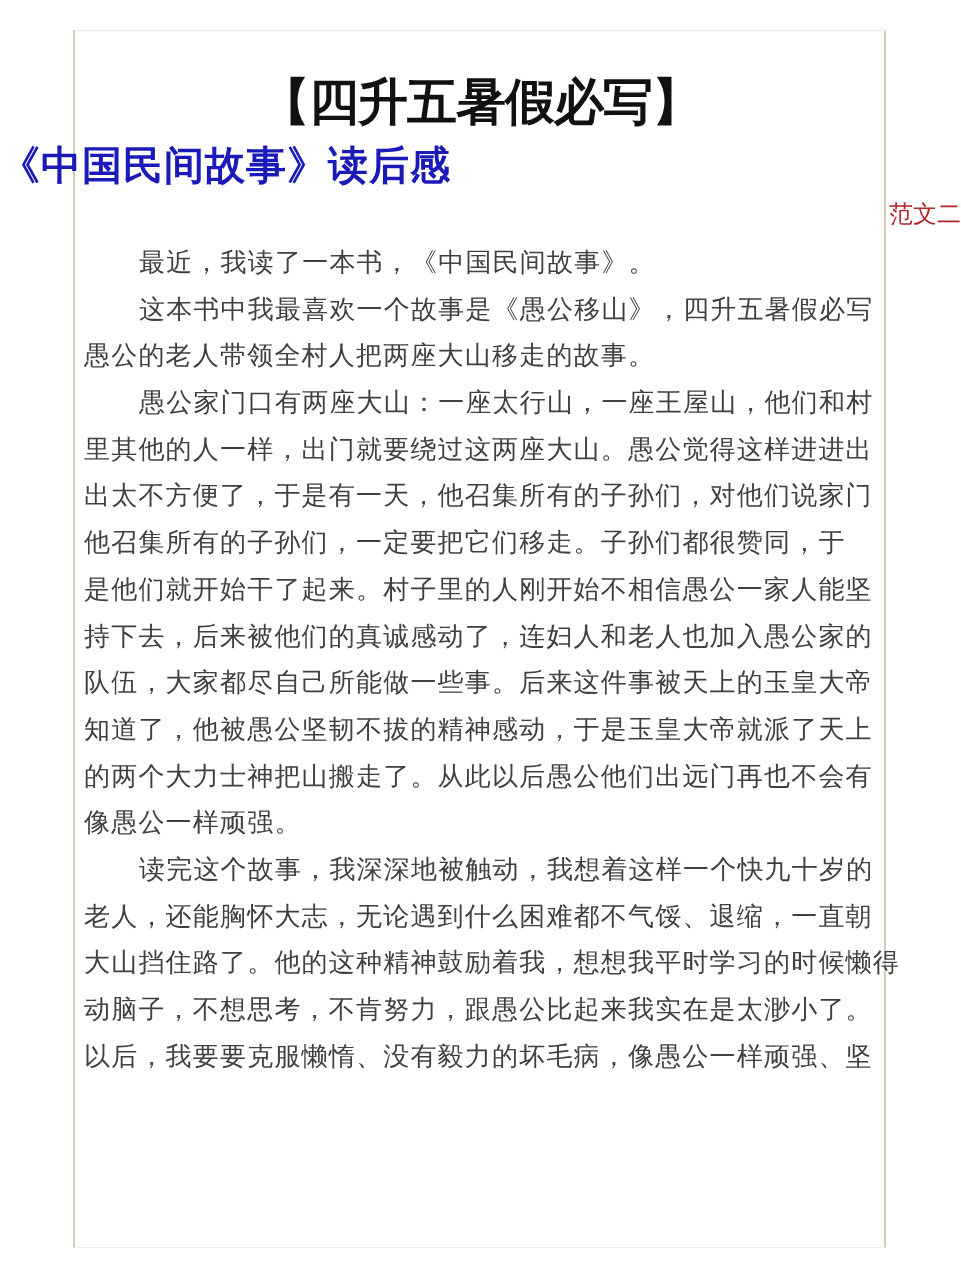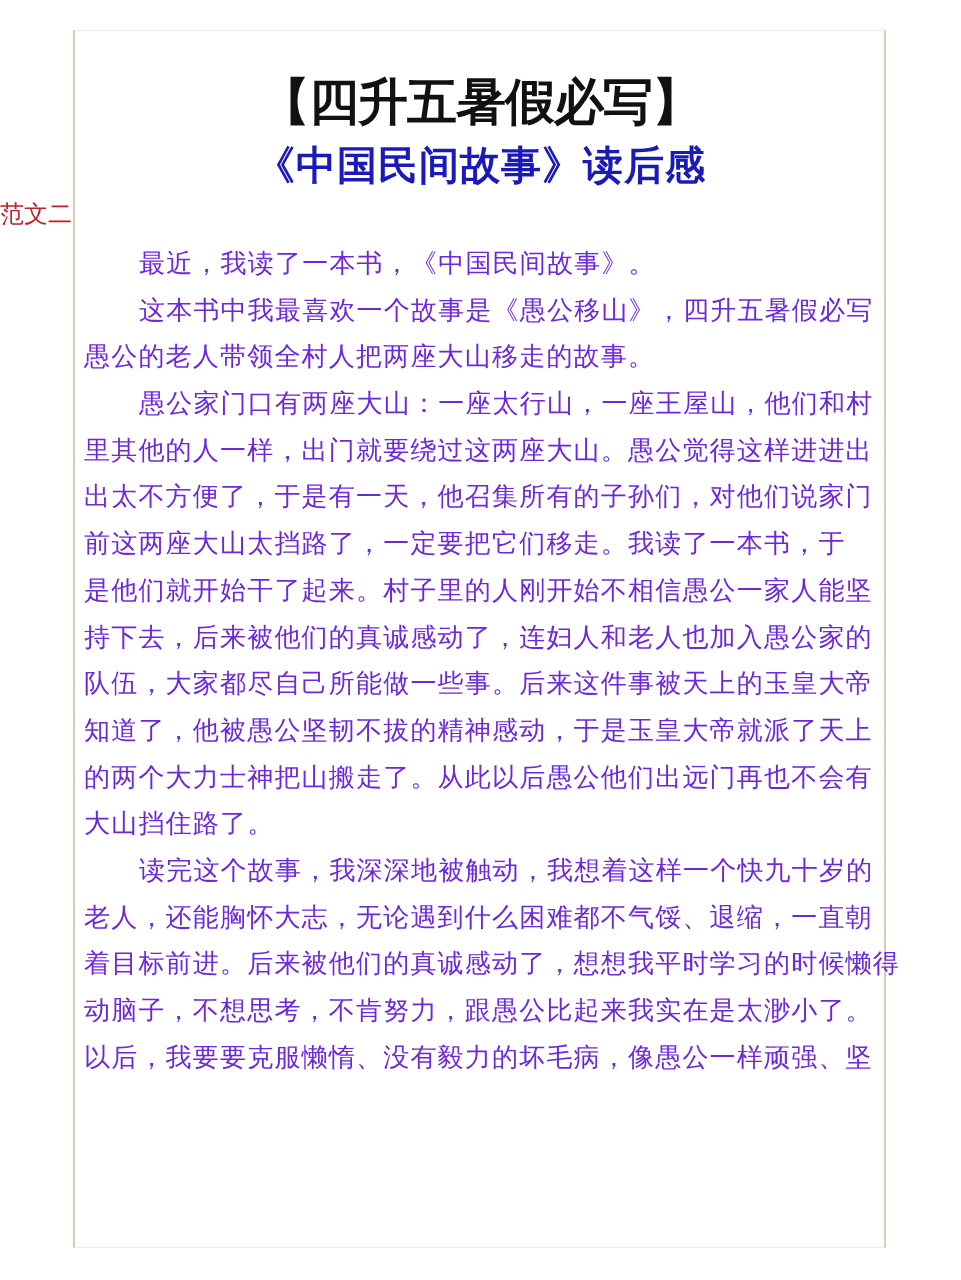--- a/index.html
+++ b/index.html
@@ -39,51 +39,50 @@
       line-height: 60px;
       color: #111111;
       letter-spacing: -1px;
       white-space: nowrap;
     }
     .subtitle {
       position: absolute;
       left: 0;
       width: 961px;
       top: 140px;
-      text-align: center;
       font-family: "DejaVu Serif", "Liberation Serif", serif;
       font-weight: bold;
       font-size: 40px;
       line-height: 50px;
       color: #1a1ab8;
       letter-spacing: 1px;
       white-space: nowrap;
     }
     .label {
       position: absolute;
       left: 0;
       width: 961px;
       top: 199px;
-      text-align: left;
+      text-align: right;
       font-family: "DejaVu Serif", "Liberation Serif", serif;
       font-size: 24px;
       line-height: 30px;
       color: #b3262b;
       white-space: nowrap;
     }
     .body-text {
       position: absolute;
       left: 84px;
       top: 240px;
       width: 800px;
-      color: #6d28d9;
+      color: #404040;
       font-size: 26px;
       line-height: 46.7px;
       letter-spacing: 1.2px;
-      font-family: Liberation Sans, sans-serif;
+      font-family: Liberation Serif, serif;
     }
     .line {
       display: block;
       white-space: nowrap;
       height: 46.7px;
     }
     .line.indent {
       padding-left: 55px;
     }
   </style>
@@ -99,26 +98,26 @@
 <div class="body-text">
 
   <span class="line indent">最近，我读了一本书，《中国民间故事》。</span>
 
   <span class="line indent">这本书中我最喜欢一个故事是《愚公移山》，四升五暑假必写</span>
   <span class="line">愚公的老人带领全村人把两座大山移走的故事。</span>
 
   <span class="line indent">愚公家门口有两座大山：一座太行山，一座王屋山，他们和村</span>
   <span class="line">里其他的人一样，出门就要绕过这两座大山。愚公觉得这样进进出</span>
   <span class="line">出太不方便了，于是有一天，他召集所有的子孙们，对他们说家门</span>
-  <span class="line">前这两座大山太挡路了，一定要把它们移走。我读了一本书，于</span>
+  <span class="line">他召集所有的子孙们，一定要把它们移走。子孙们都很赞同，于</span>
   <span class="line">是他们就开始干了起来。村子里的人刚开始不相信愚公一家人能坚</span>
   <span class="line">持下去，后来被他们的真诚感动了，连妇人和老人也加入愚公家的</span>
   <span class="line">队伍，大家都尽自己所能做一些事。后来这件事被天上的玉皇大帝</span>
   <span class="line">知道了，他被愚公坚韧不拔的精神感动，于是玉皇大帝就派了天上</span>
   <span class="line">的两个大力士神把山搬走了。从此以后愚公他们出远门再也不会有</span>
-  <span class="line">大山挡住路了。</span>
+  <span class="line">像愚公一样顽强。</span>
 
   <span class="line indent">读完这个故事，我深深地被触动，我想着这样一个快九十岁的</span>
   <span class="line">老人，还能胸怀大志，无论遇到什么困难都不气馁、退缩，一直朝</span>
-  <span class="line">着目标前进。后来被他们的真诚感动了，想想我平时学习的时候懒得</span>
+  <span class="line">大山挡住路了。他的这种精神鼓励着我，想想我平时学习的时候懒得</span>
   <span class="line">动脑子，不想思考，不肯努力，跟愚公比起来我实在是太渺小了。</span>
   <span class="line">以后，我要要克服懒惰、没有毅力的坏毛病，像愚公一样顽强、坚</span>
 </div>
 
 </body></html>

